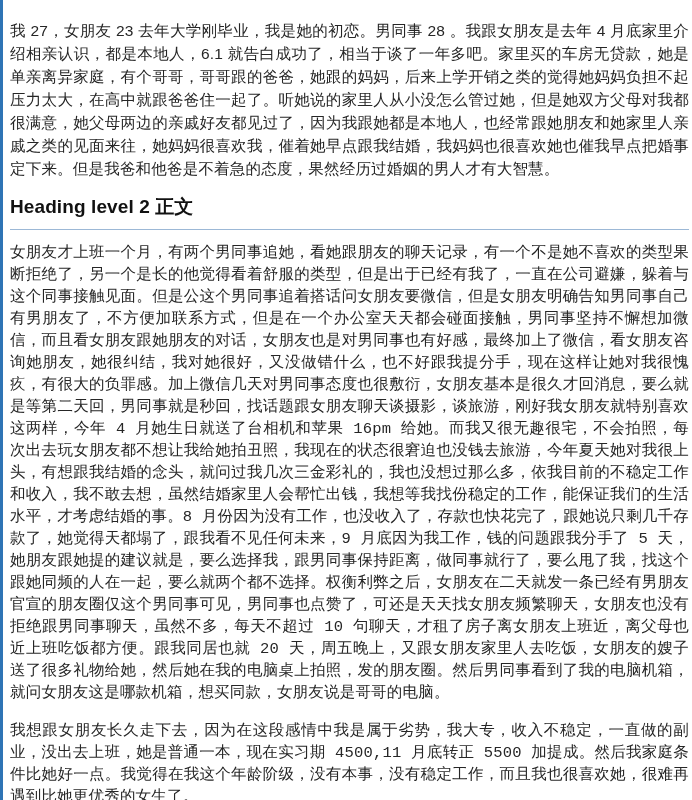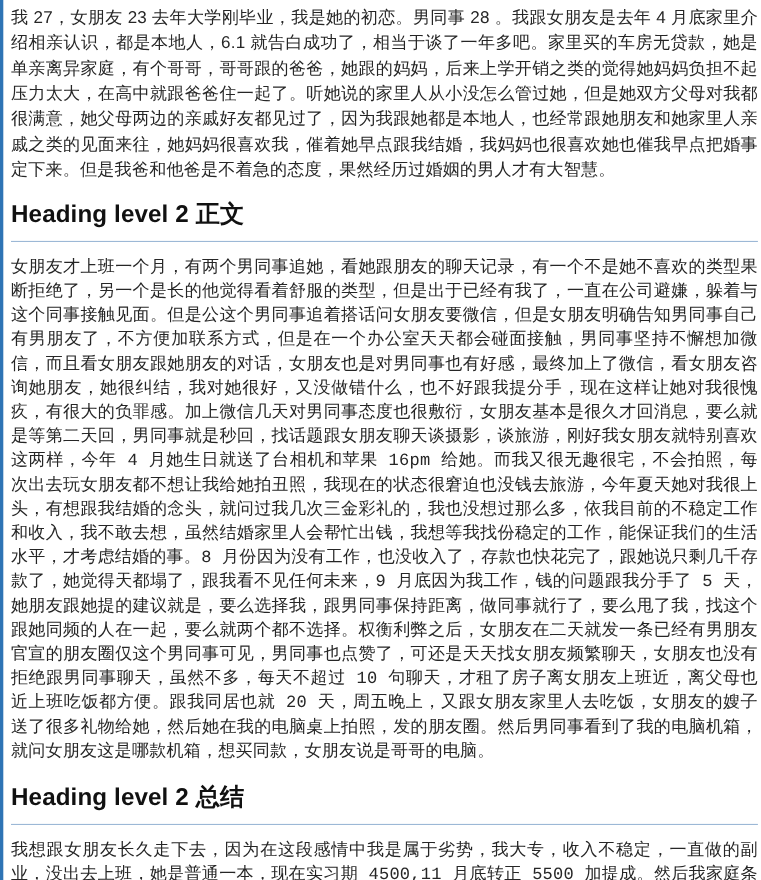--- a/index.html
+++ b/index.html
@@ -27,25 +27,25 @@
     color: #262626;
   }
   p {
     font-size: 15.5px;
     line-height: 22px;
     margin: 0 0 14px 0;
     text-align: justify;
     letter-spacing: 0.2px;
   }
   p.intro {
-    margin-top: 2px;
+    margin-top: 16px;
     line-height: 23px;
   }
   h2 {
-    font-size: 22px;
+    font-size: 19px;
     font-weight: 700;
     color: #111111;
     margin: 14px 0 12px 0;
     padding-bottom: 9px;
     border-bottom: 1px solid #9cb8d6;
     letter-spacing: 0.1px;
   }
   .section-body p {
     margin-bottom: 16px;
     font-family: Liberation Mono, monospace;
@@ -59,20 +59,19 @@
 <div class="content">
 
   <p class="intro">我 27，女朋友 23 去年大学刚毕业，我是她的初恋。男同事 28 。我跟女朋友是去年 4 月底家里介绍相亲认识，都是本地人，6.1 就告白成功了，相当于谈了一年多吧。家里买的车房无贷款，她是单亲离异家庭，有个哥哥，哥哥跟的爸爸，她跟的妈妈，后来上学开销之类的觉得她妈妈负担不起压力太大，在高中就跟爸爸住一起了。听她说的家里人从小没怎么管过她，但是她双方父母对我都很满意，她父母两边的亲戚好友都见过了，因为我跟她都是本地人，也经常跟她朋友和她家里人亲戚之类的见面来往，她妈妈很喜欢我，催着她早点跟我结婚，我妈妈也很喜欢她也催我早点把婚事定下来。但是我爸和他爸是不着急的态度，果然经历过婚姻的男人才有大智慧。</p>
 
   <h2>Heading level 2 正文</h2>
 
   <div class="section-body">
     <p>女朋友才上班一个月，有两个男同事追她，看她跟朋友的聊天记录，有一个不是她不喜欢的类型果断拒绝了，另一个是长的他觉得看着舒服的类型，但是出于已经有我了，一直在公司避嫌，躲着与这个同事接触见面。但是公这个男同事追着搭话问女朋友要微信，但是女朋友明确告知男同事自己有男朋友了，不方便加联系方式，但是在一个办公室天天都会碰面接触，男同事坚持不懈想加微信，而且看女朋友跟她朋友的对话，女朋友也是对男同事也有好感，最终加上了微信，看女朋友咨询她朋友，她很纠结，我对她很好，又没做错什么，也不好跟我提分手，现在这样让她对我很愧疚，有很大的负罪感。加上微信几天对男同事态度也很敷衍，女朋友基本是很久才回消息，要么就是等第二天回，男同事就是秒回，找话题跟女朋友聊天谈摄影，谈旅游，刚好我女朋友就特别喜欢这两样，今年 4 月她生日就送了台相机和苹果 16pm 给她。而我又很无趣很宅，不会拍照，每次出去玩女朋友都不想让我给她拍丑照，我现在的状态很窘迫也没钱去旅游，今年夏天她对我很上头，有想跟我结婚的念头，就问过我几次三金彩礼的，我也没想过那么多，依我目前的不稳定工作和收入，我不敢去想，虽然结婚家里人会帮忙出钱，我想等我找份稳定的工作，能保证我们的生活水平，才考虑结婚的事。8 月份因为没有工作，也没收入了，存款也快花完了，跟她说只剩几千存款了，她觉得天都塌了，跟我看不见任何未来，9 月底因为我工作，钱的问题跟我分手了 5 天，她朋友跟她提的建议就是，要么选择我，跟男同事保持距离，做同事就行了，要么甩了我，找这个跟她同频的人在一起，要么就两个都不选择。权衡利弊之后，女朋友在二天就发一条已经有男朋友官宣的朋友圈仅这个男同事可见，男同事也点赞了，可还是天天找女朋友频繁聊天，女朋友也没有拒绝跟男同事聊天，虽然不多，每天不超过 10 句聊天，才租了房子离女朋友上班近，离父母也近上班吃饭都方便。跟我同居也就 20 天，周五晚上，又跟女朋友家里人去吃饭，女朋友的嫂子送了很多礼物给她，然后她在我的电脑桌上拍照，发的朋友圈。然后男同事看到了我的电脑机箱，就问女朋友这是哪款机箱，想买同款，女朋友说是哥哥的电脑。</p>
   </div>
 
-  <h2>Heading level 2 总结</h2>
 
   <div class="section-body">
     <p>我想跟女朋友长久走下去，因为在这段感情中我是属于劣势，我大专，收入不稳定，一直做的副业，没出去上班，她是普通一本，现在实习期 4500,11 月底转正 5500 加提成。然后我家庭条件比她好一点。我觉得在我这个年龄阶级，没有本事，没有稳定工作，而且我也很喜欢她，很难再遇到比她更优秀的女生了。</p>
 
   </div>
 
 </div>
 
 </body></html>

